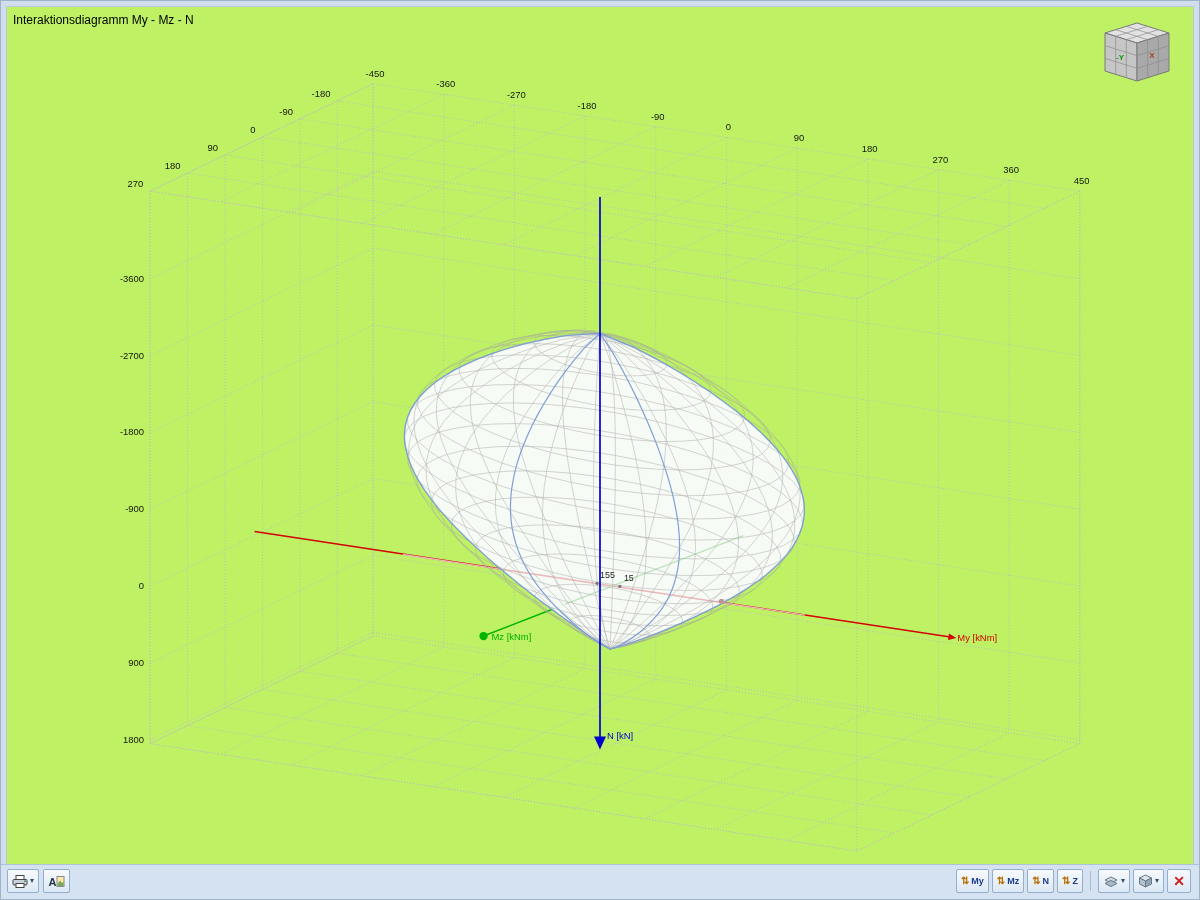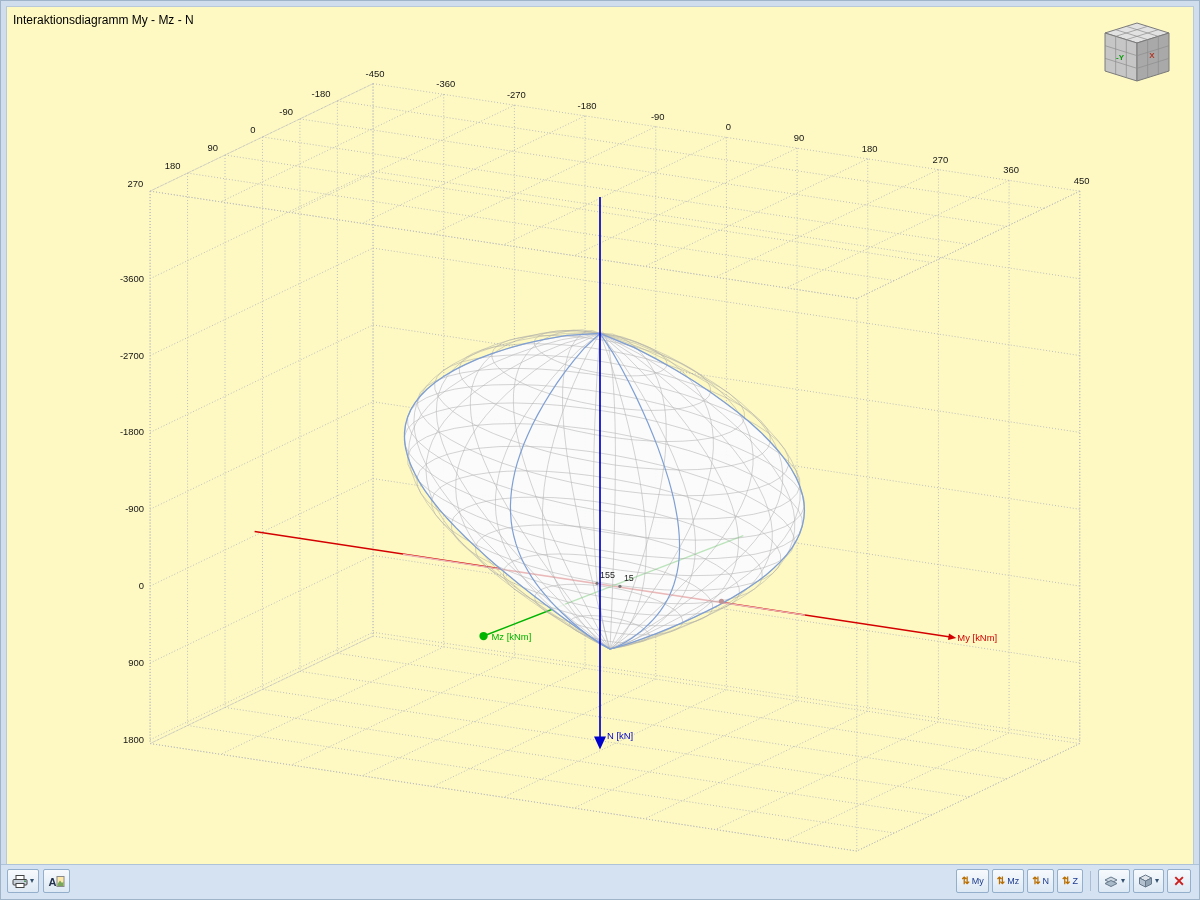--- a/index.html
+++ b/index.html
@@ -3,42 +3,42 @@
 <meta charset="utf-8">
 <style>
   html,body{margin:0;padding:0;}
   body{
     width:1200px;height:900px;position:relative;overflow:hidden;
     font-family:"Liberation Sans",sans-serif;background:#cfdded;
   }
   .window{position:absolute;inset:0;background:#cfdded;border:1px solid #9fb4c9;box-sizing:border-box;}
   .viewport{
     position:absolute;left:5px;top:5px;right:5px;bottom:34px;
-    background:#fef9c3;border:1px solid #b9c9da;box-sizing:border-box;
+    background:#bef264;border:1px solid #b9c9da;box-sizing:border-box;
   }
   .titlebar{
     position:absolute;left:6px;top:6px;font-size:12px;color:#000;z-index:6;
   }
   #chart-svg{position:absolute;inset:0;width:100%;height:100%;}
   #navcube-svg{position:absolute;top:12px;right:14px;width:84px;height:76px;z-index:5;}
   svg text{font-family:"Liberation Sans",sans-serif;}
   .toolbar{
     position:absolute;left:0;right:0;bottom:0;height:34px;
     background:#d4e2f1;border-top:1px solid #aec3d8;
   }
   .tb-left{position:absolute;left:6px;top:4px;display:flex;gap:4px;}
   .tb-right{position:absolute;right:8px;top:4px;display:flex;gap:3px;align-items:center;}
   .tb-btn{
     height:24px;min-width:24px;display:inline-flex;align-items:center;justify-content:center;
     gap:2px;padding:0 4px;background:linear-gradient(#f7fafd,#dce8f4);
     border:1px solid #93afcb;border-radius:2px;cursor:pointer;font-family:inherit;
   }
   .dd{font-size:8px;color:#33506e;line-height:1;}
   .va{font-size:10px;color:#b96e00;font-weight:bold;line-height:1;}
-  .vl{font-size:9px;font-weight:normal;color:#1c3a8e;line-height:1;}
+  .vl{font-size:9px;font-weight:bold;color:#1c3a8e;line-height:1;}
   .redx{font-size:14px;font-weight:bold;color:#cc2020;line-height:1;}
   .tb-sep{width:1px;height:20px;background:#a9bed4;margin:0 4px;display:inline-block;}
 </style>
 </head>
 <body>
 
 <div class="window">
 
   <div class="viewport">
     <div class="titlebar">Interaktionsdiagramm My - Mz - N</div>

